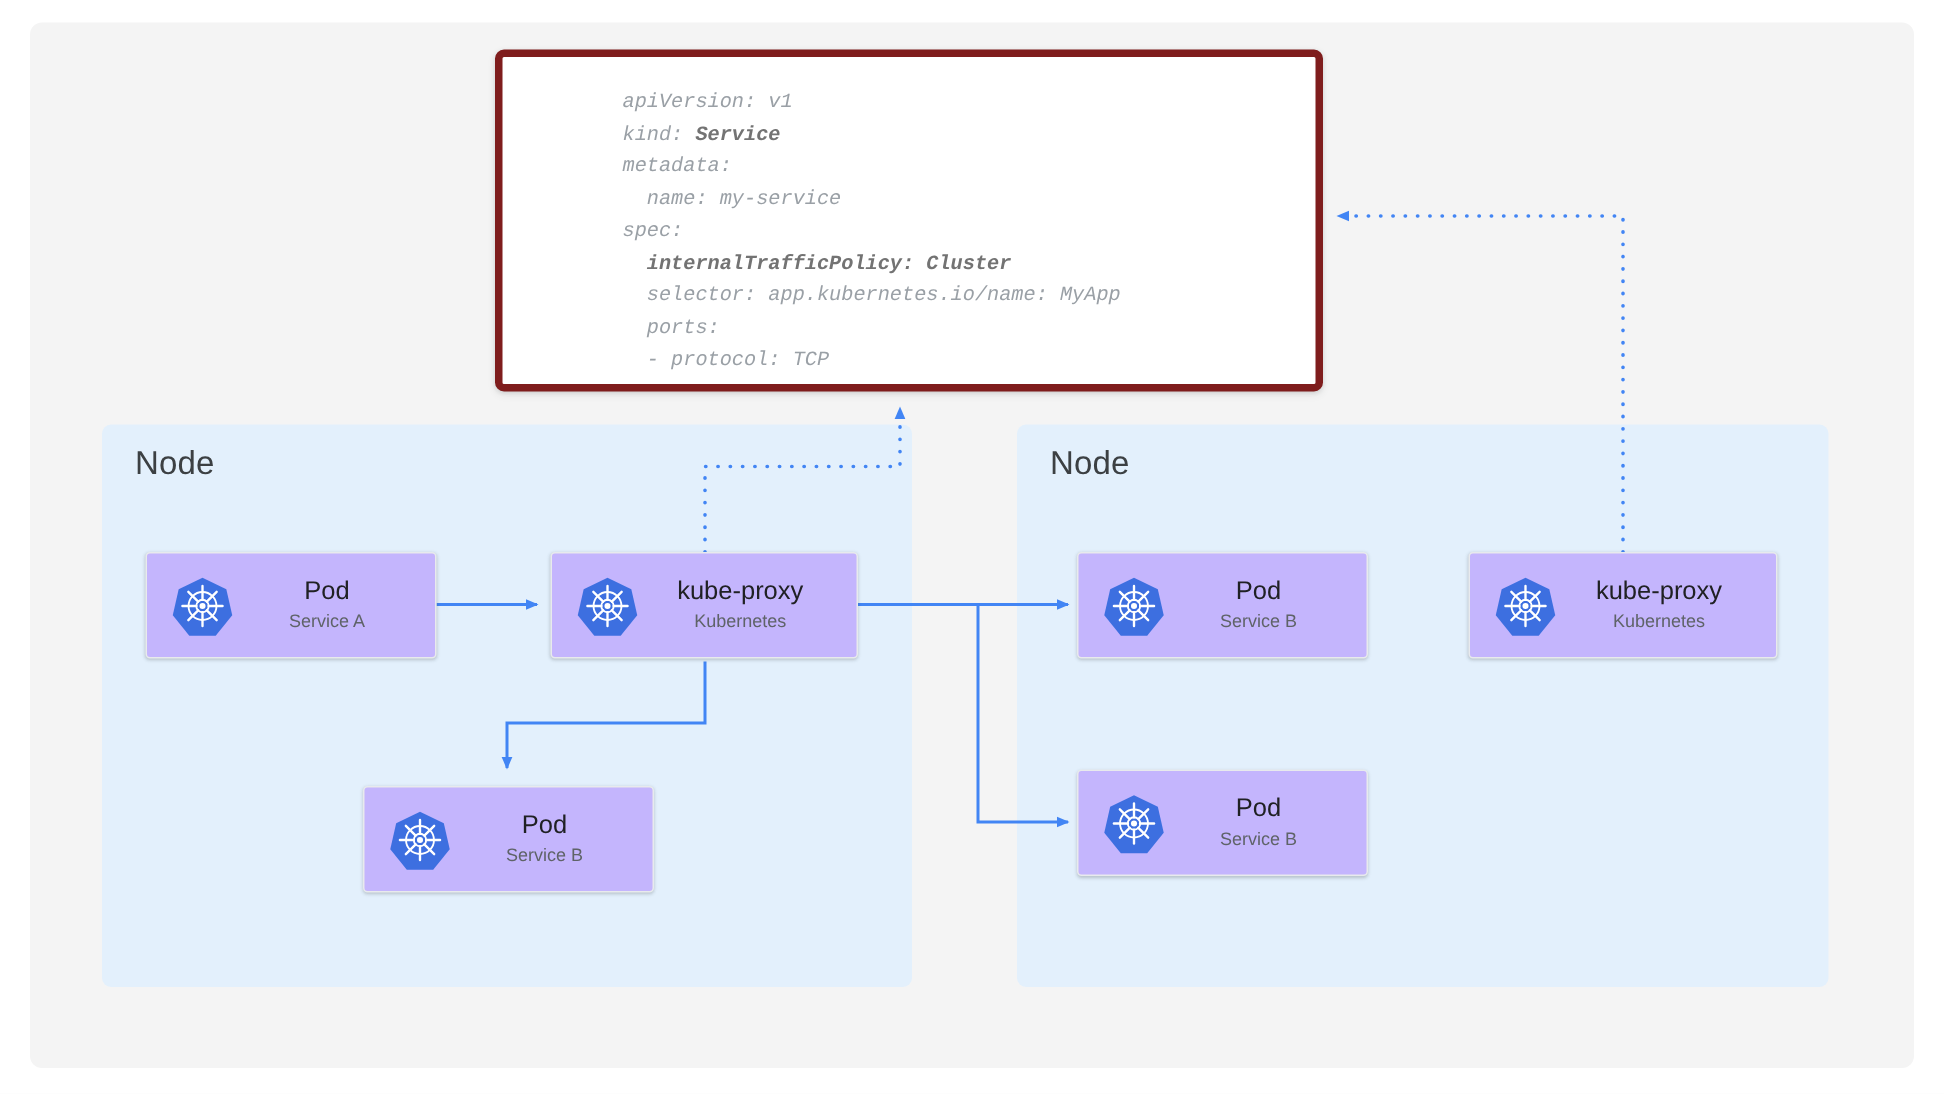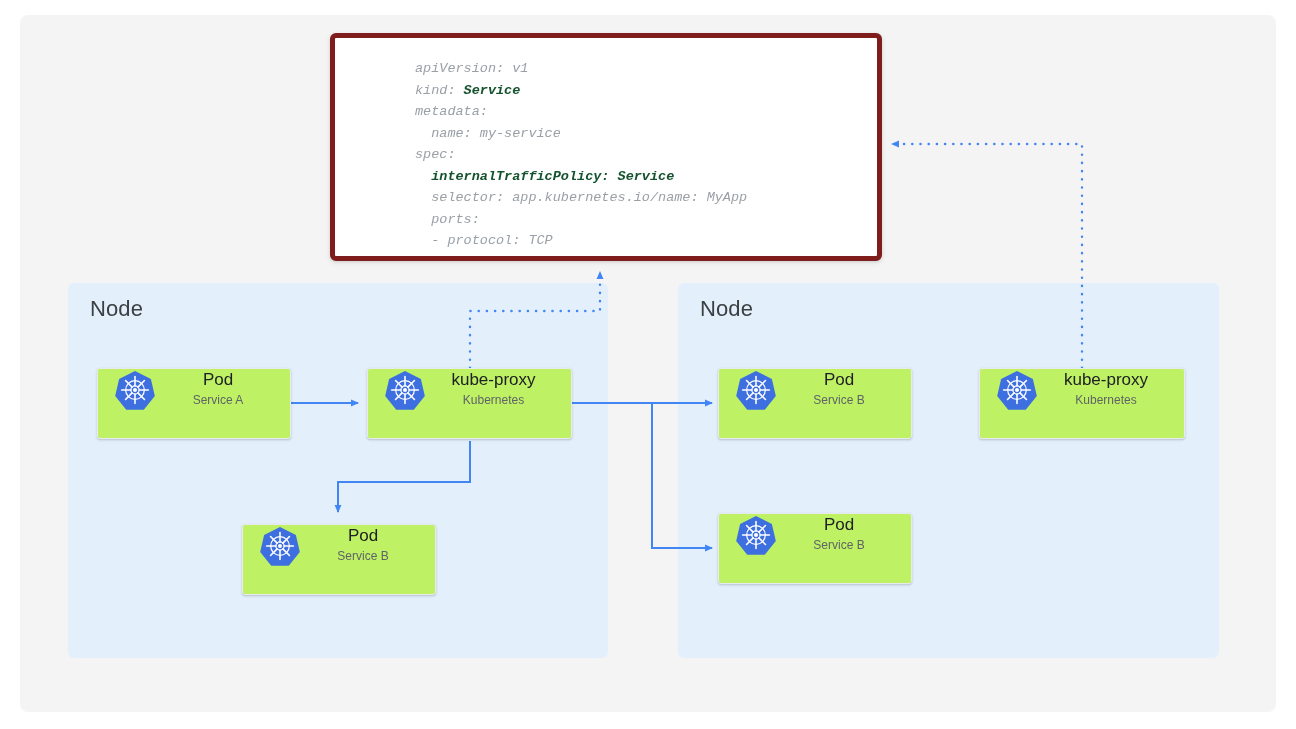--- a/index.html
+++ b/index.html
@@ -48,26 +48,26 @@
     position: absolute;
     left: 22px;
     top: 13px;
     font-size: 22px;
     color: #3c4043;
     letter-spacing: .1px;
   }
   
   .card {
     position: absolute;
-    background: #bef264;
+    background: #c4b5fd;
     border: 1px solid #e8eaed;
     border-radius: 3px;
     box-shadow: 0 1px 2px rgba(60,64,67,.18), 0 1px 3px rgba(60,64,67,.10);
     display: flex;
-    align-items: flex-start;
+    align-items: center;
     box-sizing: border-box;
   }
   .card .k8s-ico {
     flex: 0 0 auto;
     width: 42px;
     height: 42px;
     margin-left: 16px;
   }
   .card .card-text {
     flex: 1 1 auto;
@@ -108,21 +108,21 @@
     margin: 0;
     font-family: "Liberation Mono", "DejaVu Sans Mono", monospace;
     font-size: 13.5px;
     line-height: 21.5px;
     font-style: italic;
     color: #9aa0a6;
     white-space: pre;
   }
   #yaml-code .hl {
     font-weight: bold;
-    color: #14532d;
+    color: #737373;
     font-family: Liberation Mono, monospace;
   }
 </style>
 </head>
 <body>
 
 <div id="stage">
 
   <div id="canvas"></div>
 
@@ -165,21 +165,21 @@
       <path d="M1082,368 L1082,144 L892,144" stroke="#4285f4" stroke-width="2.4" fill="none" stroke-linecap="round" stroke-dasharray="0.2 8" marker-end="url(#arrowblue)"></path>
     </g>
   </svg>
 
   <div id="yaml-panel">
     <pre id="yaml-code">apiVersion: v1
 kind: <span class="hl">Service</span>
 metadata:
   name: my-service
 spec:
-<span class="hl">  internalTrafficPolicy: Service</span>
+<span class="hl">  internalTrafficPolicy: Cluster</span>
   selector: app.kubernetes.io/name: MyApp
   ports:
   - protocol: TCP
     port: 80
     targetPort: 9376</pre>
   </div>
 
   <div class="card" style="left:97px; top:368px; width:194px; height:71px;">
     <span class="k8s-ico">
       <svg viewBox="0 0 64 64" width="42" height="42" xmlns="http://www.w3.org/2000/svg">

